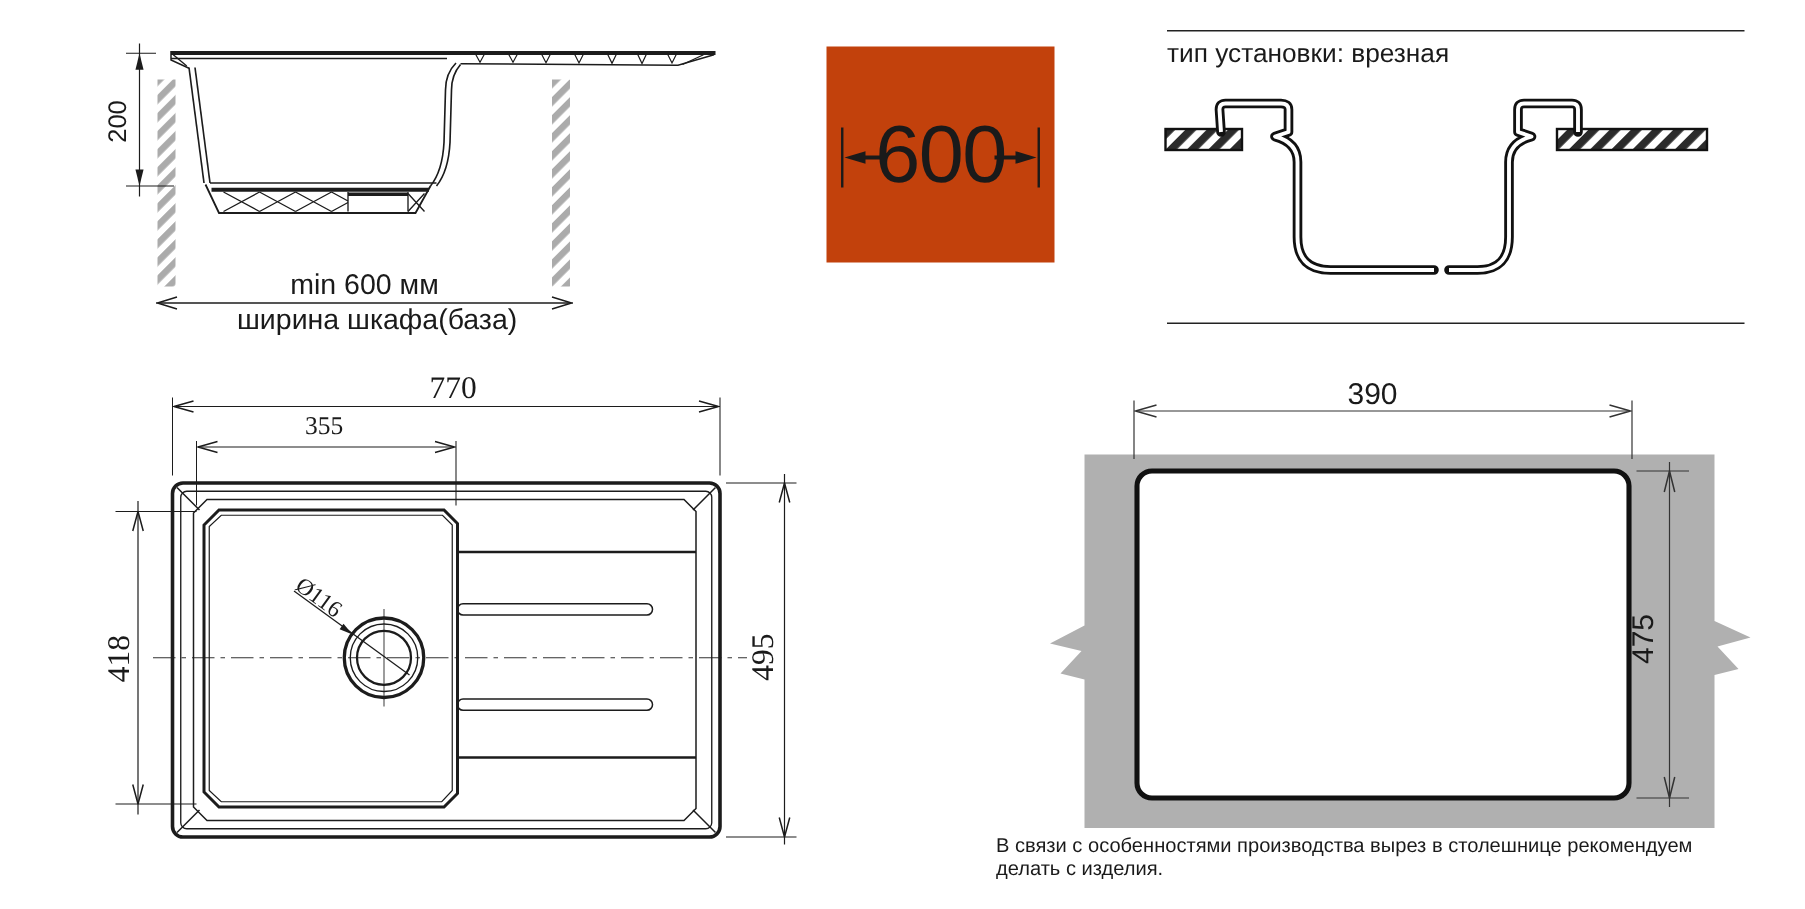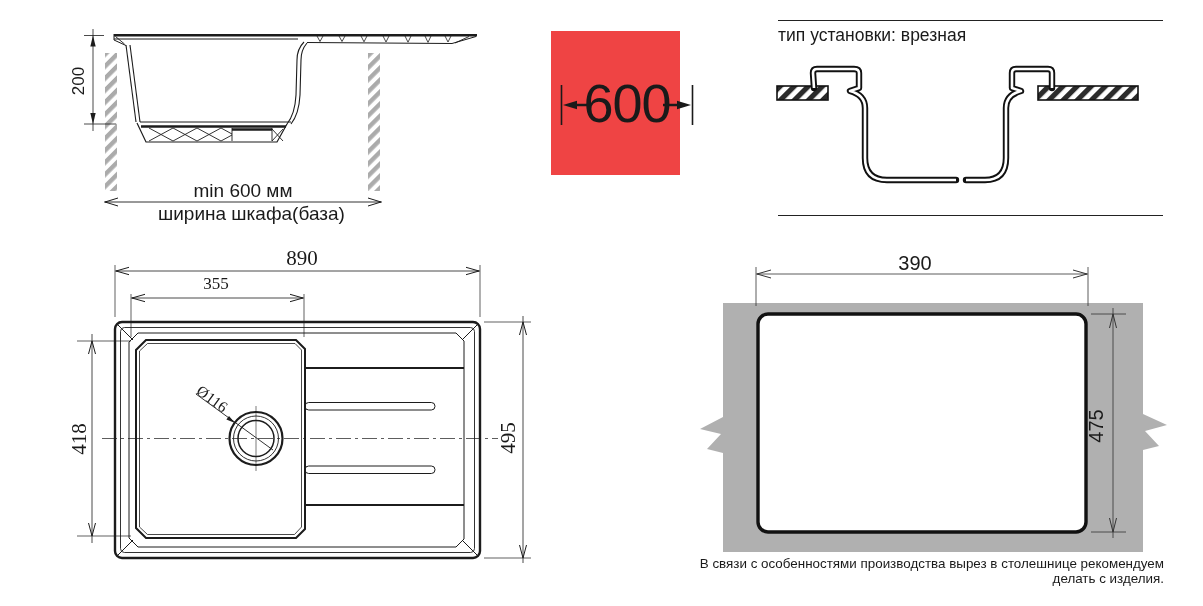--- a/index.html
+++ b/index.html
@@ -67,21 +67,21 @@
       <path d="M93,124 L90.3,113 L95.7,113 Z" fill="#1c1c1c" stroke="none"></path>
 
       <path d="M104,202 L382,202" stroke-width="0.9"></path>
       <path d="M105,202 L118,198 M105,202 L118,206 M381,202 L368,198 M381,202 L368,206" stroke-width="1"></path>
     </g>
   </svg>
   <div class="lbl rot sans center" style="left:59px;top:71px;width:40px;height:20px;line-height:20px;font-size:17px;">200</div>
   <div class="lbl sans center" style="left:173px;top:180px;width:140px;font-size:19px;">min 600 мм</div>
   <div class="lbl sans center" style="left:158px;top:203px;width:170px;font-size:19px;">ширина шкафа(база)</div>
 
-  <div class="abs" style="left:551px;top:31px;width:129px;height:144px;background:#ef4444;">
+  <div class="abs" style="left:551px;top:31px;width:152px;height:144px;background:#c2410c;">
     <svg class="abs" style="left:0;top:0;" width="152" height="144" viewBox="0 0 152 144">
       <g stroke="#1a1a1a">
         <path d="M10.5,54 L10.5,94 M141.5,54 L141.5,94" stroke-width="1.6"></path>
         <path d="M25,74 L40,74 M127,74 L112,74" stroke-width="2.6"></path>
       </g>
       <path d="M12,74 L26,69.8 L26,78.2 Z" fill="#1a1a1a"></path>
       <path d="M140,74 L126,69.8 L126,78.2 Z" fill="#1a1a1a"></path>
     </svg>
     <div class="lbl sans" style="left:0;top:0;width:152px;height:144px;display:flex;align-items:center;justify-content:center;font-size:54px;letter-spacing:-1px;">600</div>
   </div>
@@ -146,21 +146,21 @@
 
       <path d="M77,341 L131,341 M77,536 L131,536" stroke-width="0.7"></path>
       <path d="M92,334 L92,543" stroke-width="0.8"></path>
       <path d="M92,341 L88.5,354 M92,341 L95.5,354 M92,536 L88.5,523 M92,536 L95.5,523" stroke-width="1"></path>
 
       <path d="M484,322 L531,322 M484,558 L531,558" stroke-width="0.7"></path>
       <path d="M523,316 L523,563" stroke-width="0.8"></path>
       <path d="M523,322 L519.5,335 M523,322 L526.5,335 M523,558 L519.5,545 M523,558 L526.5,545" stroke-width="1"></path>
     </g>
   </svg>
-  <div class="lbl serif center" style="left:272px;top:246px;width:60px;font-size:21px;">890</div>
+  <div class="lbl serif center" style="left:272px;top:246px;width:60px;font-size:21px;">770</div>
   <div class="lbl serif center" style="left:186px;top:274px;width:60px;font-size:17px;">355</div>
   <div class="lbl rot serif center" style="left:59px;top:429px;width:40px;height:20px;line-height:20px;font-size:21px;">418</div>
   <div class="lbl rot serif center" style="left:488px;top:428px;width:40px;height:20px;line-height:20px;font-size:21px;">495</div>
   <div class="lbl serif center" style="left:182px;top:390px;width:60px;height:18px;font-size:15.5px;transform:rotate(36deg);">Ø116</div>
 
   <svg class="abs" style="left:660px;top:250px;" width="543" height="330" viewBox="660 250 543 330">
 
     <path d="M723,303 L1143,303 L1143,414 L1167,425 L1145,431 L1159,446 L1143,450 L1143,552 L723,552 L723,453 L707,449 L721,434 L700,429 L723,417 Z" fill="#b0b0b0"></path>
     <g stroke="#333" fill="none">
 
@@ -171,15 +171,15 @@
       <path d="M1091,314 L1126,314 M1091,532 L1126,532" stroke-width="0.8"></path>
       <path d="M1113,308 L1113,538" stroke-width="0.8"></path>
       <path d="M1113,314 L1109.5,328 M1113,314 L1116.5,328 M1113,532 L1109.5,518 M1113,532 L1116.5,518" stroke-width="1"></path>
     </g>
 
     <rect x="758" y="314" width="328" height="218" rx="10" fill="#ffffff" stroke="#111" stroke-width="3.4"></rect>
   </svg>
   <div class="lbl sans center" style="left:885px;top:252px;width:60px;font-size:20px;">390</div>
   <div class="lbl rot sans center" style="left:1076px;top:416px;width:40px;height:20px;line-height:20px;font-size:20px;">475</div>
 
-  <div class="lbl sans" style="left:664px;top:556px;width:500px;font-size:13.4px;white-space:normal;text-align:right;">В связи с особенностями производства вырез в столешнице рекомендуем делать с изделия.</div>
+  <div class="lbl sans" style="left:664px;top:556px;width:500px;font-size:13.4px;white-space:normal;">В связи с особенностями производства вырез в столешнице рекомендуем делать с изделия.</div>
 
 </div>
 
 </body></html>

